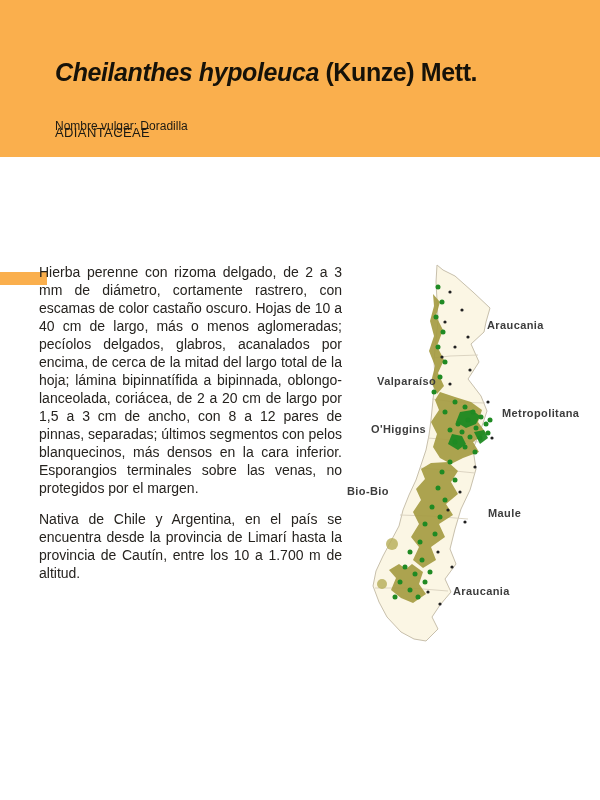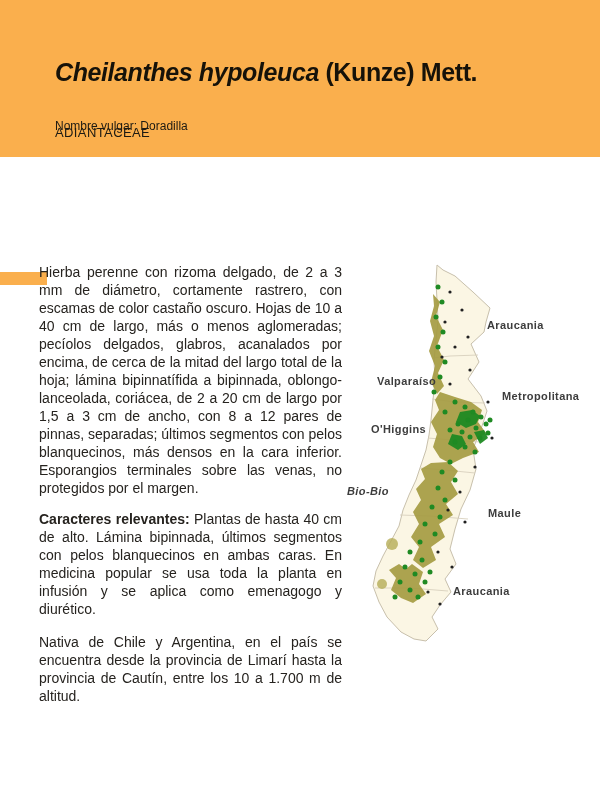--- a/index.html
+++ b/index.html
@@ -73,21 +73,20 @@
   <header class="band">
     <h1 class="title"><span class="sci">Cheilanthes hypoleuca</span><span class="auth"> (Kunze) Mett.</span></h1>
     <div class="family">ADIANTACEAE</div>
     <div class="common">Nombre vulgar: Doradilla</div>
   </header>
 
   <div class="accent-bar"></div>
 
   <main class="body-col">
     <p>Hierba perenne con rizoma delgado, de 2 a 3 mm de diámetro, cortamente rastrero, con escamas de color castaño oscuro. Hojas de 10 a 40 cm de largo, más o menos aglomeradas; pecíolos delgados, glabros, acanalados por encima, de cerca de la mitad del largo total de la hoja; lámina bipinnatífida a bipinnada, oblongo-lanceolada, coriácea, de 2 a 20 cm de largo por 1,5 a 3 cm de ancho, con 8 a 12 pares de pinnas, separadas; últimos segmentos con pelos blanquecinos, más densos en la cara inferior. Esporangios terminales sobre las venas, no protegidos por el margen.</p>
-    <p class="p2"><strong>Caracteres relevantes:</strong><span> Plantas de hasta 40 cm de alto. Lámina bipinnada, últimos segmentos con pelos blanquecinos en ambas caras. En medicina popular se usa toda la planta en infusión y se aplica como emenagogo y diurético.</span></p>
     <p>Nativa de Chile y Argentina, en el país se encuentra desde la provincia de Limarí hasta la provincia de Cautín, entre los 10 a 1.700 m de altitud.</p>
   </main>
 
   <figure class="map">
     <svg width="260" height="420" viewBox="0 0 260 420">
 
       <path class="land" d="
         M97,13 L103,18 L115,24 L124,32 L133,40 L150,56 L146,70 L144,80
         L131,92 L139,110 L128,127 L141,144 L147,159 L141,177 L133,197
         L136,217 L130,238 L121,257 L115,277 L110,297 L116,312 L105,327
@@ -185,21 +184,21 @@
           <circle cx="125" cy="270" r="1.6" class="black-dot"></circle>
           <circle cx="98" cy="300" r="1.6" class="black-dot"></circle>
           <circle cx="112" cy="315" r="1.6" class="black-dot"></circle>
           <circle cx="88" cy="340" r="1.6" class="black-dot"></circle>
           <circle cx="100" cy="352" r="1.6" class="black-dot"></circle>
         </g>
     </svg>
     <div>
         <div class="map-label" style="left: 147px; top: 67px;">Araucania</div>
         <div class="map-label" style="left: 37px; top: 123px;">Valparaíso</div>
-        <div class="map-label" style="left: 162px; top: 138px;">Metropolitana</div>
+        <div class="map-label" style="left: 162px; top: 155px;">Metropolitana</div>
         <div class="map-label" style="left: 31px; top: 171px;">O'Higgins</div>
         <div class="map-label" style="left: 148px; top: 217px; margin-top: 38px;">Maule</div>
-        <div class="map-label" style="left: 7px; top: 233px; font-style: italic;">Bio-Bio</div>
+        <div class="map-label" style="left: 7px; top: 233px;">Bio-Bio</div>
         <div class="map-label" style="left: 113px; top: 333px;">Araucania</div>
       </div>
   </figure>
 
 </div>
 
 </body></html>

